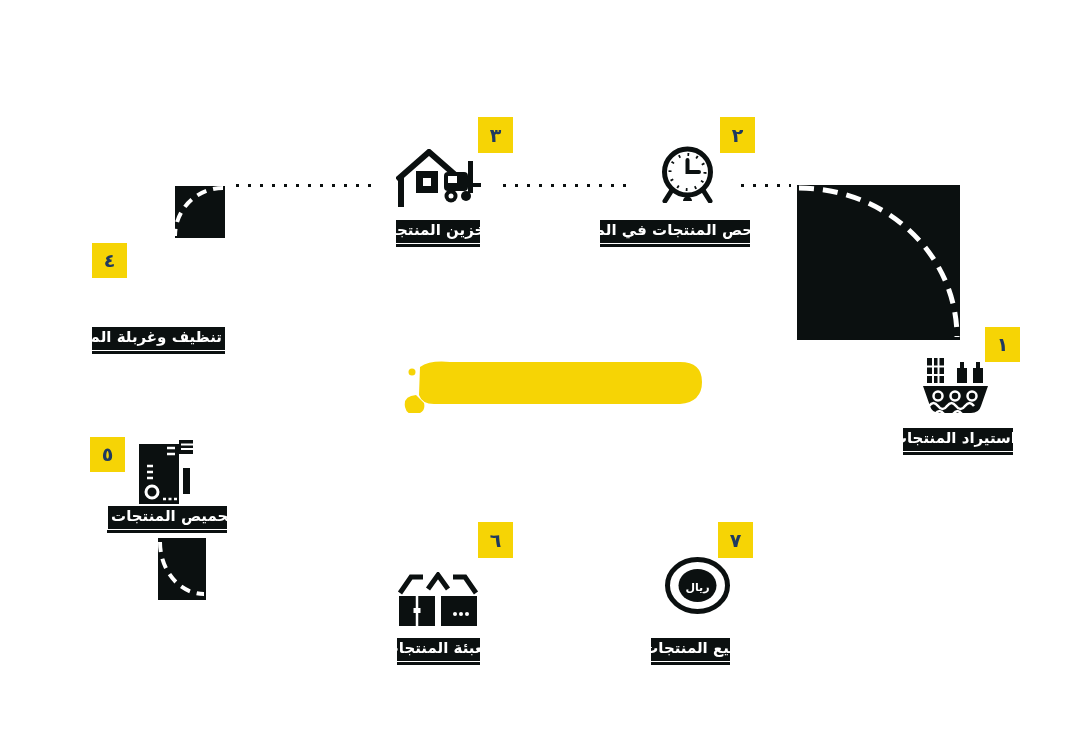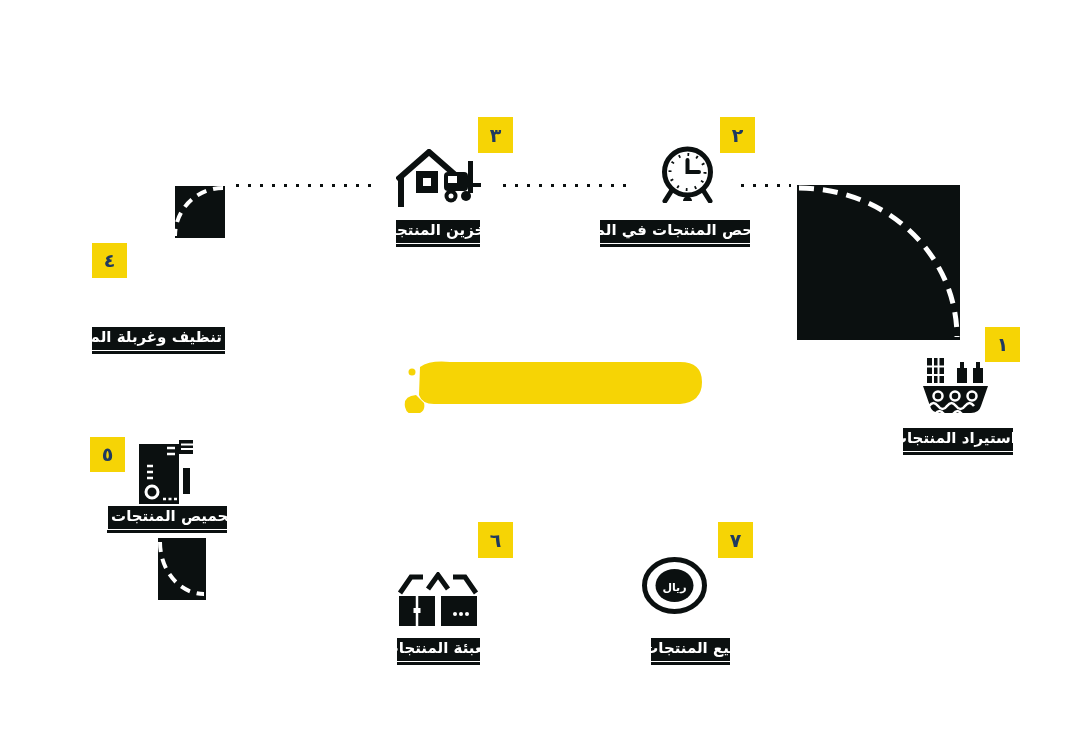--- a/index.html
+++ b/index.html
@@ -171,21 +171,21 @@
   </svg>
 </div>
 <div class="lbl" style="left:397px;top:638px;width:83px">
   <span class="txt" style="margin-right:-12px">تعبئة المنتجات</span>
   <span class="ul"></span>
 </div>
 
 <div class="badge" style="left:718px;top:522px">
   <span>٧</span>
 </div>
-<div class="abs" style="left:641px;top:557px">
+<div class="abs" style="left:664px;top:557px">
   <svg width="67" height="57" viewBox="0 0 67 57">
     <ellipse cx="33.5" cy="28.5" rx="30" ry="26" fill="none" stroke="#0B1010" stroke-width="5"></ellipse>
     <ellipse cx="33.5" cy="28.5" rx="19" ry="16.5" class="ink"></ellipse>
     <text x="33.5" y="33.5" text-anchor="middle" fill="#ffffff" font-size="11" font-weight="700" font-family="DejaVu Sans, sans-serif">ريال</text>
   </svg>
 </div>
 <div class="lbl" style="left:651px;top:638px;width:79px">
   <span class="txt" style="margin-right:-8px">بيع المنتجات</span>
   <span class="ul"></span>
 </div>

